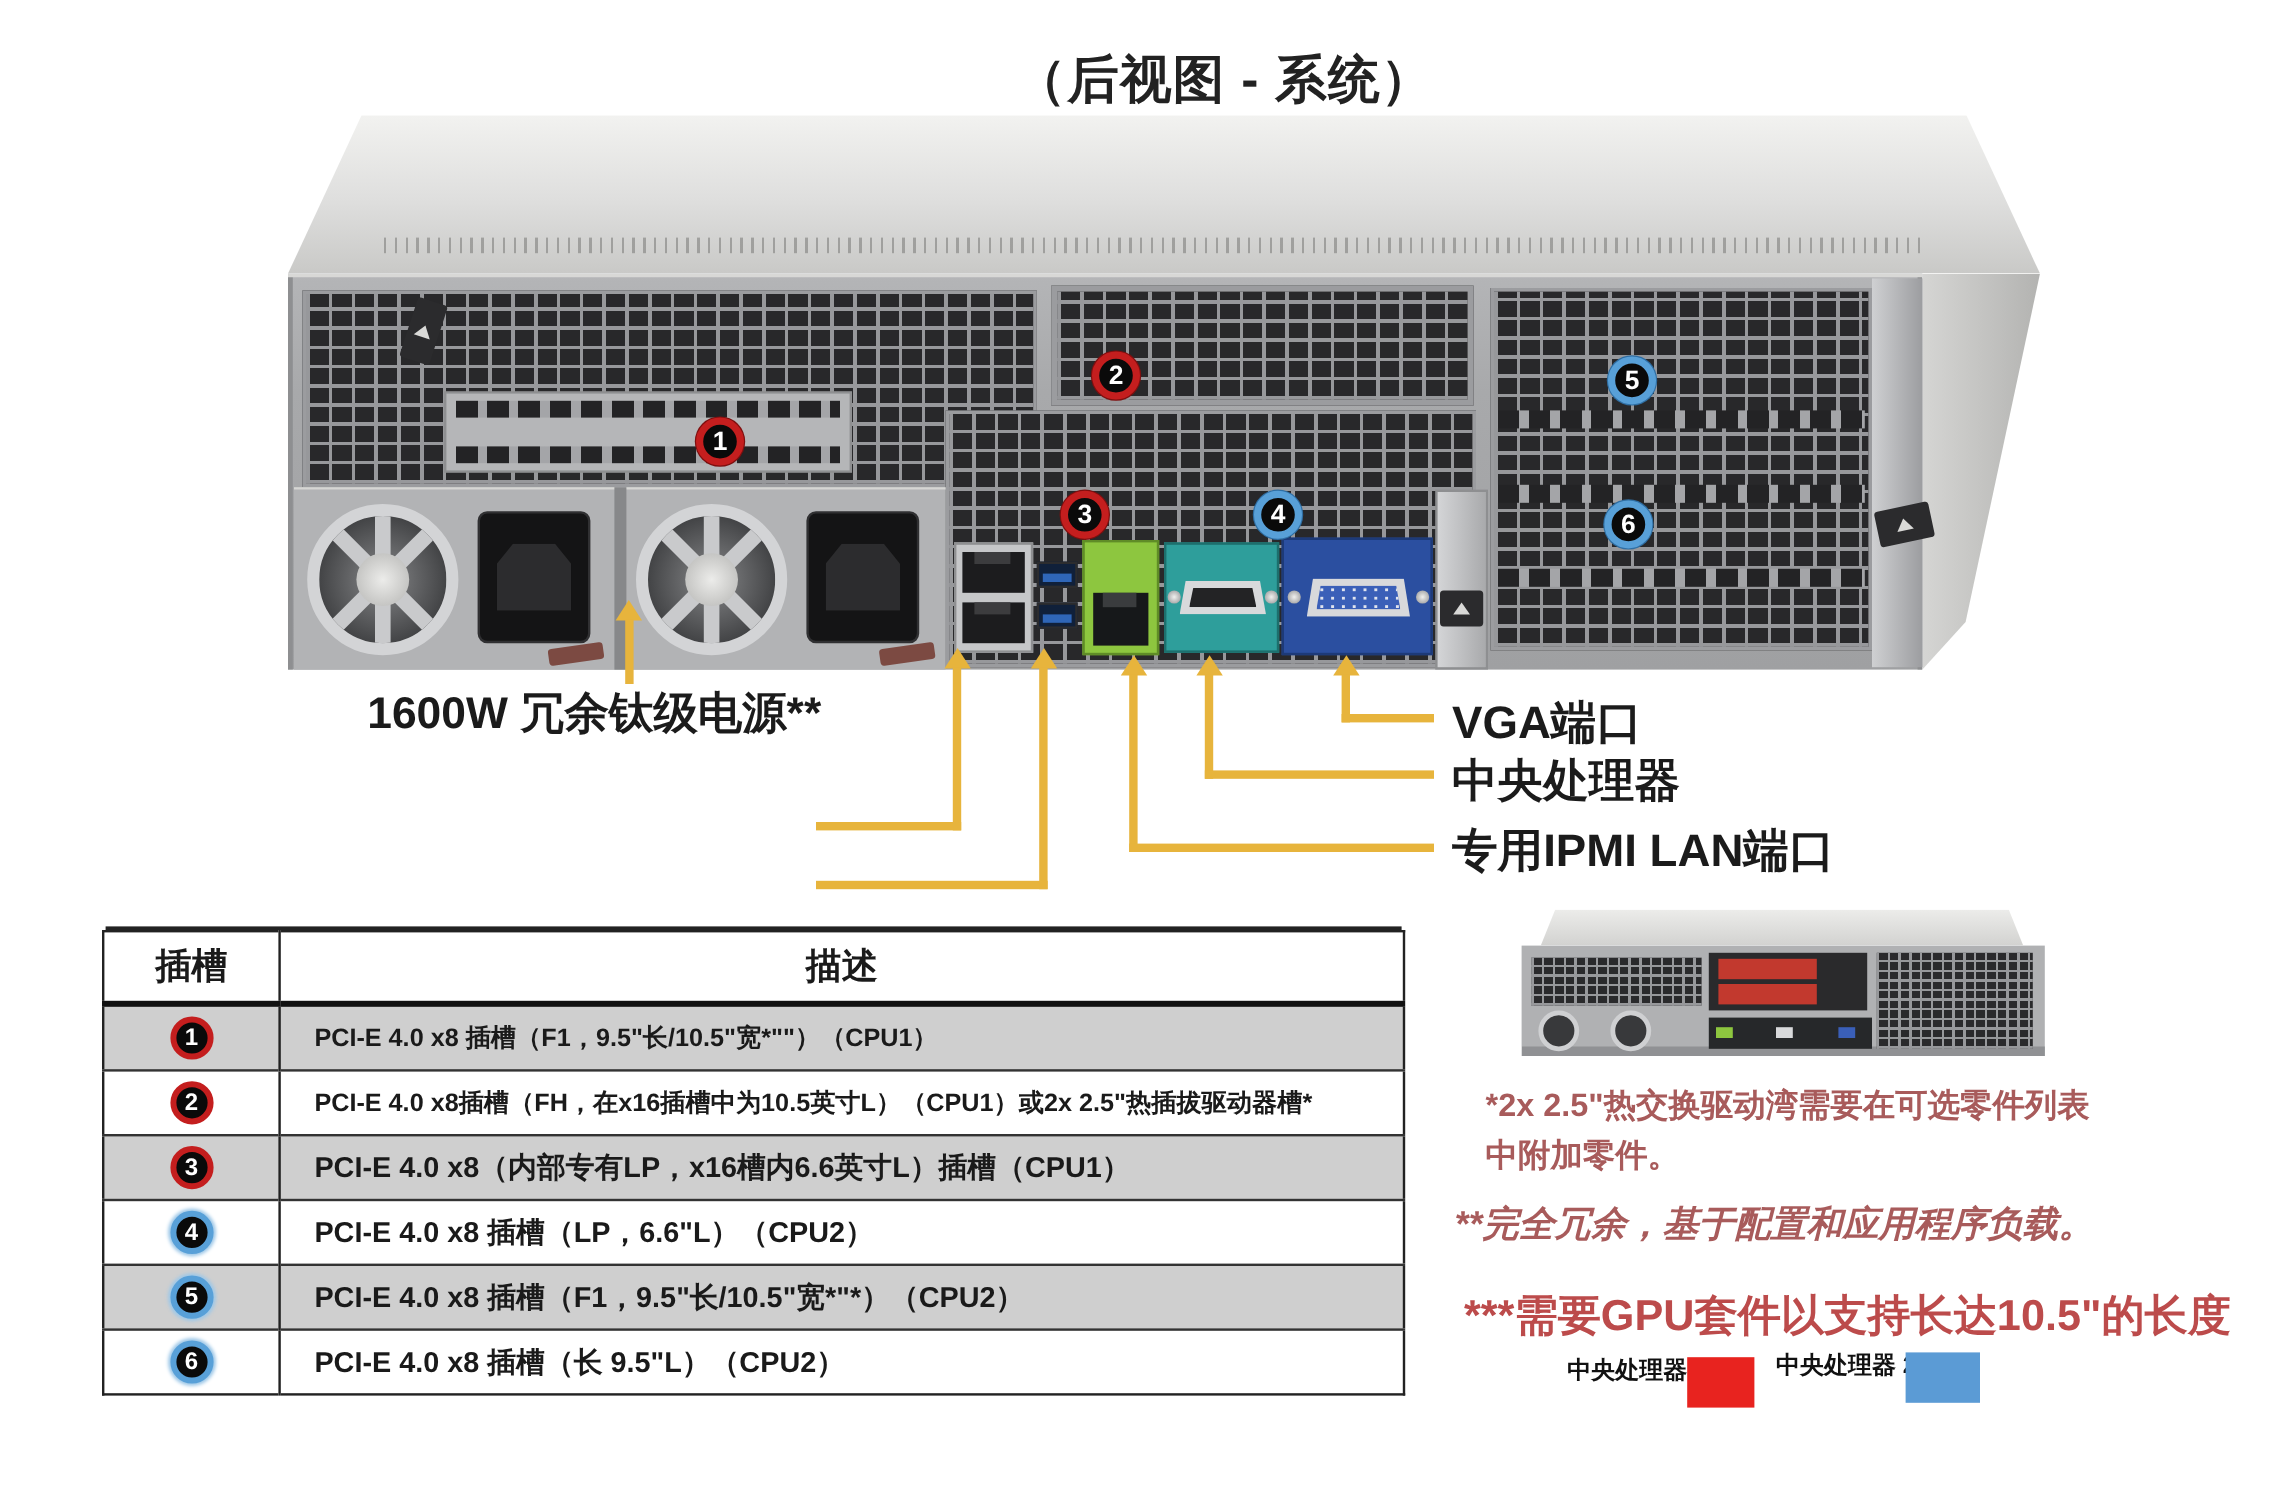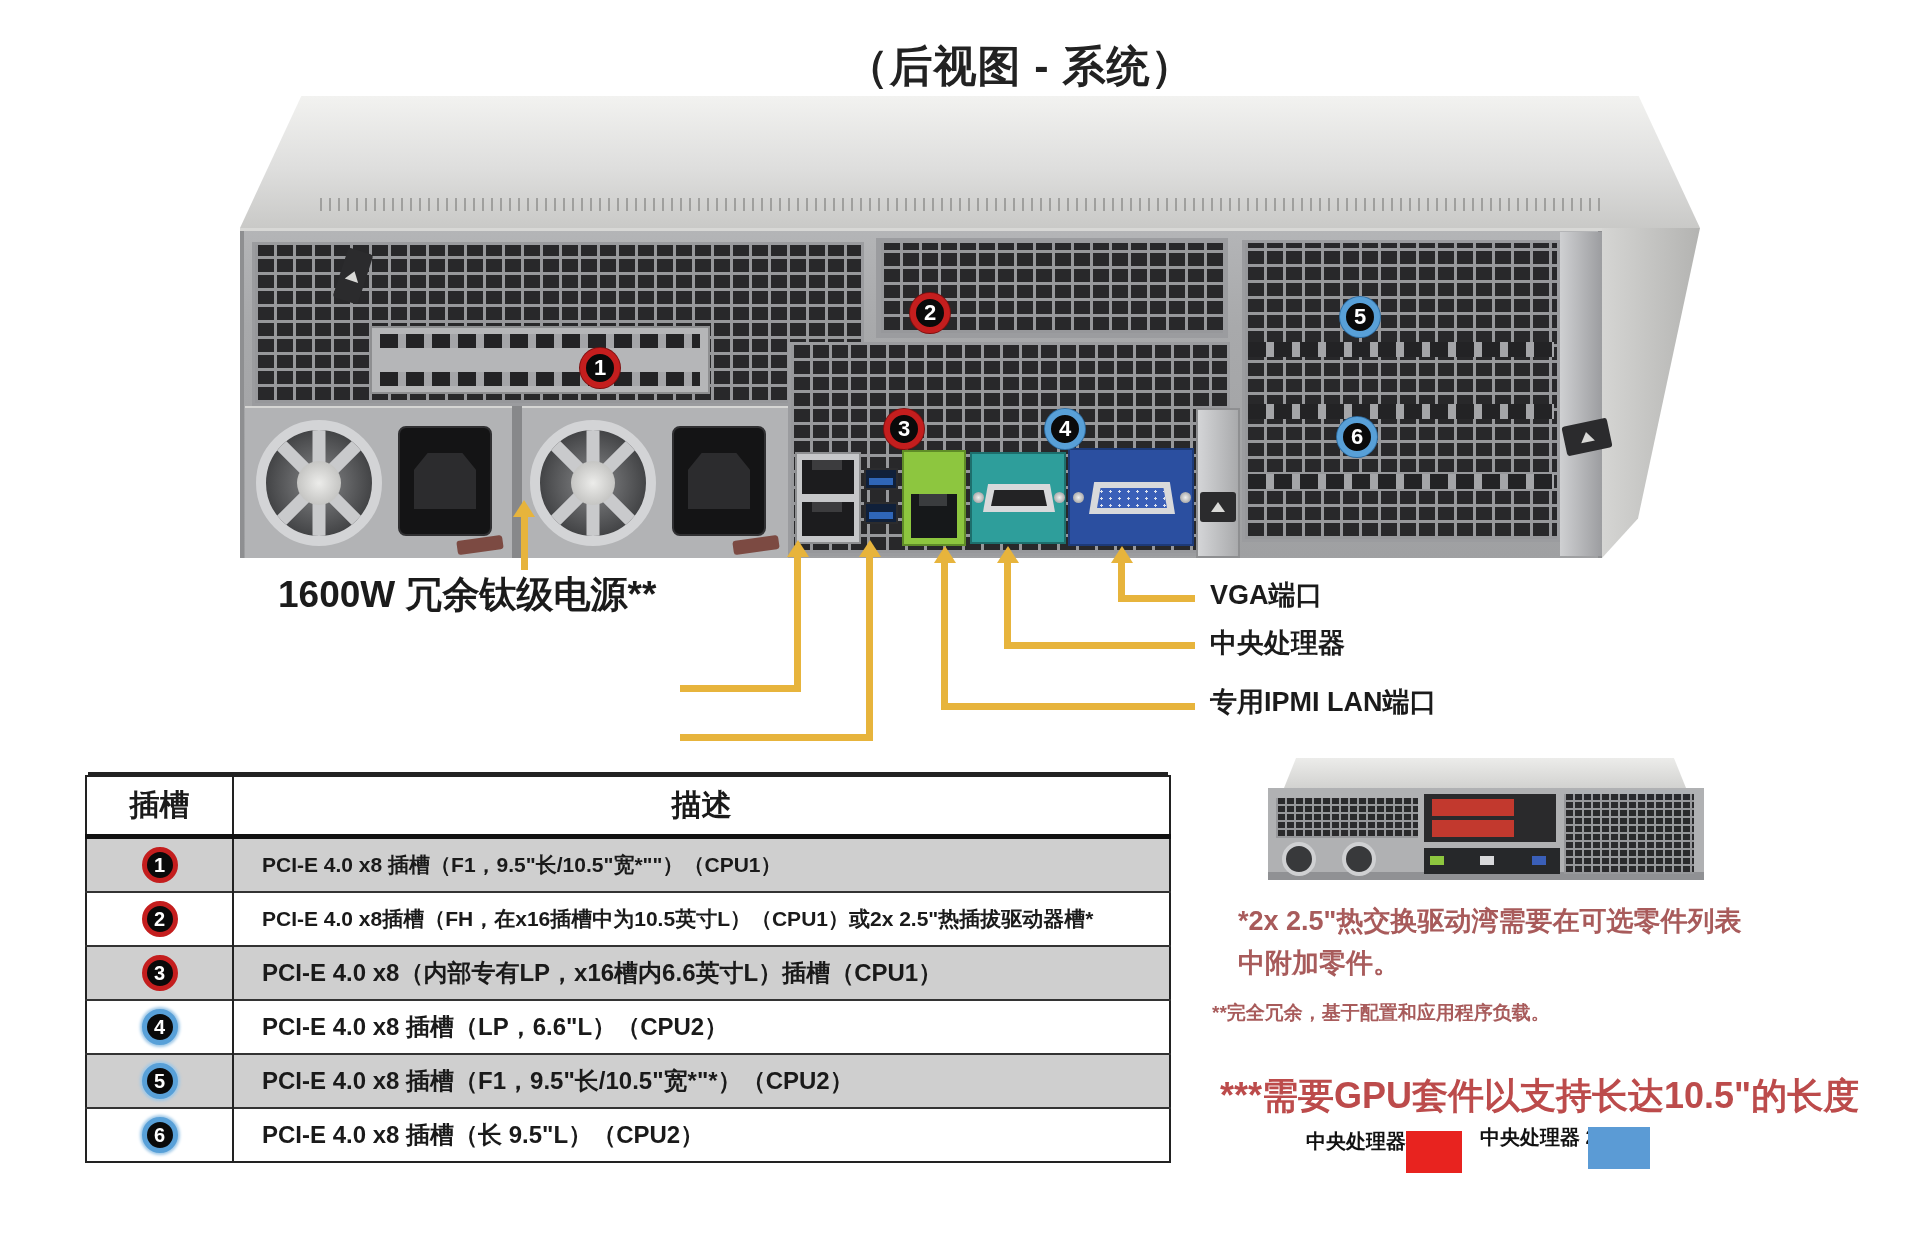--- a/index.html
+++ b/index.html
@@ -82,22 +82,22 @@
   .callout.red{border:6px solid #c41e1e;box-shadow:0 0 0 1px #7e0f0f;}
   .callout.blue{border:6px solid #58a0d8;box-shadow:0 0 0 1px #2f6ea3;}
 
   
   .lead{position:absolute;background:#e7b43c;z-index:25;}
   .arrow-up{position:absolute;width:0;height:0;border-left:11px solid transparent;
        border-right:11px solid transparent;border-bottom:17px solid #e7b43c;z-index:25;}
 
   
   .lbl{position:absolute;font-weight:bold;color:#1b1b1b;z-index:26;white-space:nowrap;}
-  .lbl-psu{left:278px;top:570px;font-size:37px;}
-  .lbl-right{left:1210px;font-size:27px;}
+  .lbl-psu{left:306px;top:570px;font-size:37px;}
+  .lbl-right{left:1210px;font-size:38px;}
   .lbl-leftcol{left:300px;width:372px;text-align:right;font-size:30px;}
 
   
   .slot-table{position:absolute;left:85px;top:775px;width:1086px;border-collapse:collapse;
        border:2px solid #222;box-shadow:0 -6px 0 -3px #222;background:#fff;table-layout:fixed;}
   .slot-table th{font-size:30px;font-weight:bold;text-align:center;padding:8px 0;background:#fff;
        border-bottom:5px solid #111;}
   .slot-table th.h-slot{border-right:2px solid #222;}
   .slot-table td{border-top:2px solid #333;height:50px;vertical-align:middle;}
   .slot-table td.c1{border-right:2px solid #222;text-align:center;width:145px;}
@@ -121,21 +121,21 @@
   .m-bay{position:absolute;left:156px;top:36px;width:132px;height:48px;background:#2a2a2c;}
   .m-bay i{position:absolute;left:8px;width:82px;height:17px;background:#c2392e;}
   .m-fan{position:absolute;width:34px;height:34px;border-radius:50%;border:4px solid #cfd0d2;
        background:#38393b;box-sizing:border-box;}
   .m-io{position:absolute;left:156px;top:90px;width:136px;height:26px;background:#26282a;}
   .m-dot{position:absolute;width:14px;height:9px;}
 
   
   .fn{position:absolute;font-weight:bold;color:#a85b5b;}
   .fn1{left:1238px;top:901px;width:505px;font-size:27px;line-height:1.55;}
-  .fn2{left:1212px;top:1000px;font-size:19px;white-space:nowrap;}
+  .fn2{left:1212px;top:1000px;font-size:30px;white-space:nowrap;font-style:italic;}
   .fn3{left:1220px;top:1072px;font-size:36px;color:#bc4b4b;white-space:nowrap;}
   .legend-label{position:absolute;font-size:20px;font-weight:bold;color:#111;white-space:nowrap;}
   .swatch{position:absolute;}
 </style>
 </head>
 <body>
 
 <div class="stage">
 
   <div class="page-title">（后视图 - 系统）</div>

